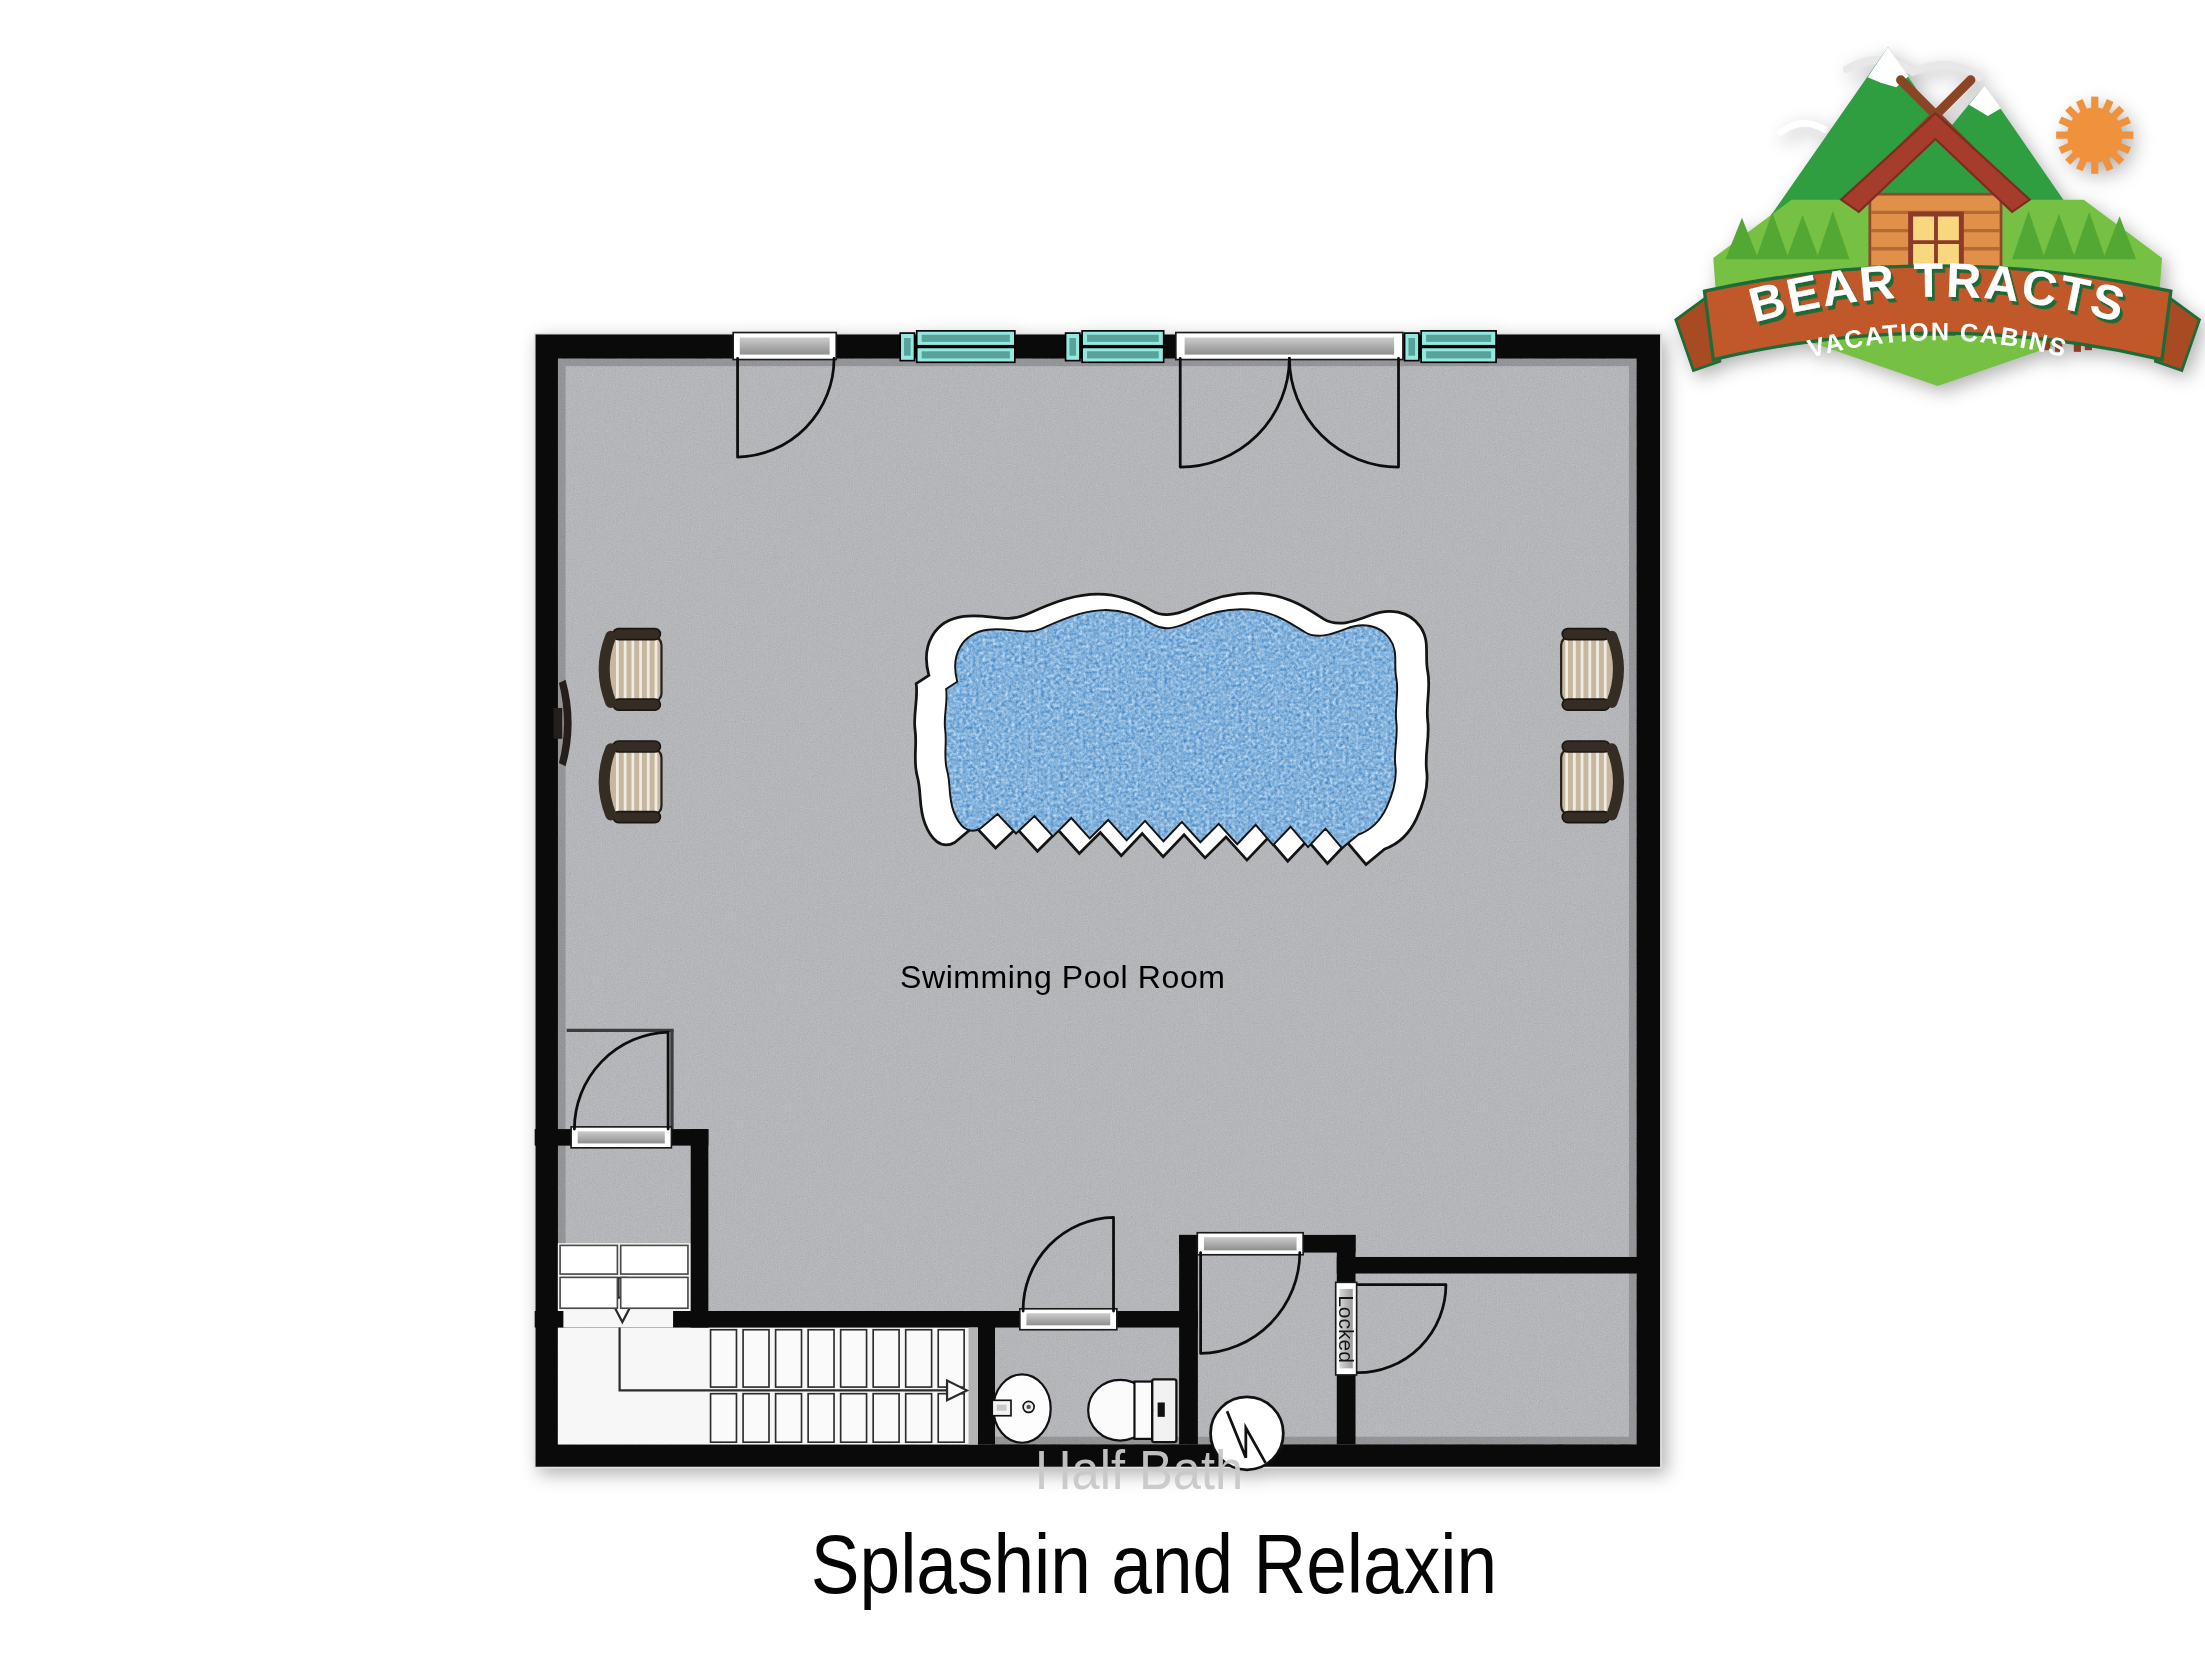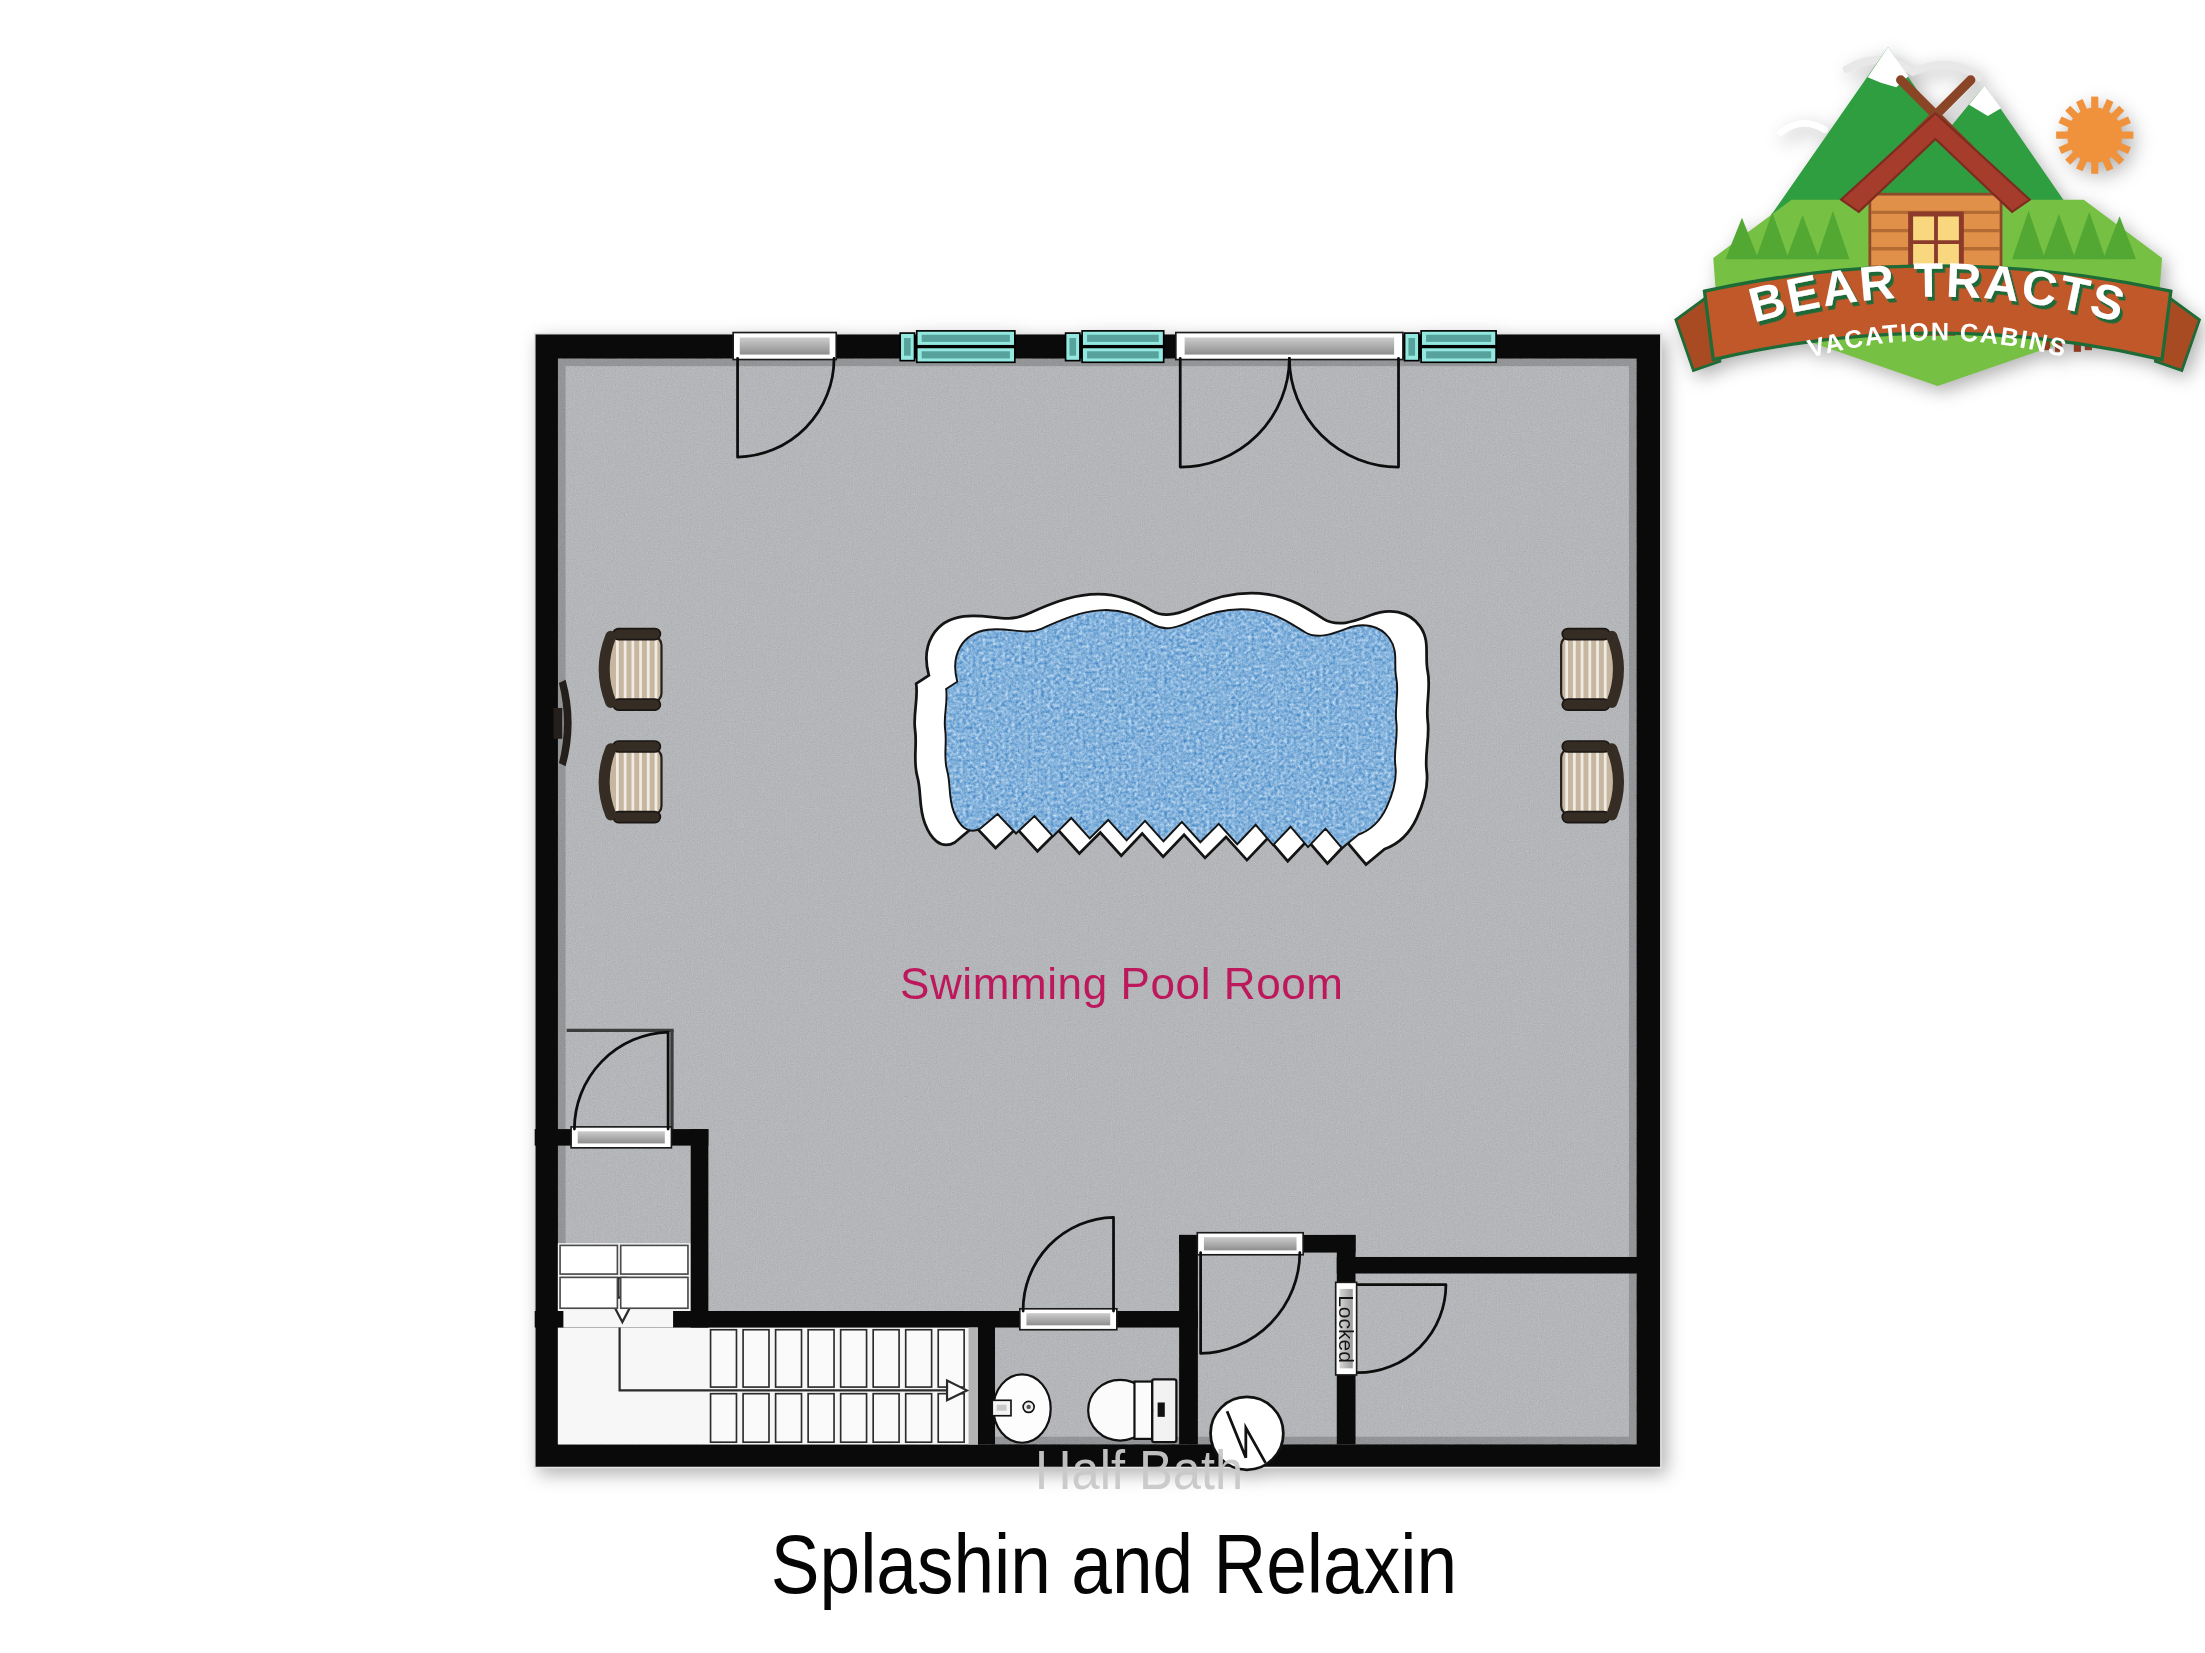--- a/index.html
+++ b/index.html
@@ -2,23 +2,23 @@
 <html style="font-size:8.8px"><head>
 <meta charset="utf-8">
 <style>
   html,body{margin:0;padding:0;width:2205px;height:1654px;background:#ffffff;overflow:hidden;
             font-family:"Liberation Sans", sans-serif;}
   #page{position:relative;width:2205px;height:1654px;background:#ffffff;}
   #plan-svg{position:absolute;left:0;top:0;filter:drop-shadow(5px 6.6px 8.8px rgba(0,0,0,0.30));}
   .lbl{position:absolute;white-space:nowrap;}
   #title{left:838px;top:230px;width:551px;text-align:center;font-size:76px;color:#050505;}
   #title span{display:inline-block;transform:scaleX(0.86);transform-origin:center;}
-  #caption{left:684px;top:1517px;width:860px;text-align:center;font-size:83px;color:#050505;}
+  #caption{left:684px;top:1517px;width:860px;text-align:right;font-size:83px;color:#050505;}
   #caption span{display:inline-block;transform:scaleX(0.88);transform-origin:center;}
-  #lbl-pool{left:900px;top:959px;font-size:44px;color:#be185d;letter-spacing:0.6px;}
+  #lbl-pool{left:900px;top:959px;font-size:32px;color:#000000;letter-spacing:0.6px;}
   #lbl-halfbath{left:1035px;top:1438px;font-size:55px;color:#c9c9c9;opacity:.95;z-index:6;}
   #lbl-halfbath span{display:inline-block;transform:scaleX(0.92);transform-origin:left;}
   #lbl-locked{left:1346px;top:1329px;font-size:21px;color:#151515;
               transform:translate(-50%,-50%) rotate(90deg);z-index:6;}
 </style>
 </head>
 <body>
 
 <div id="page">
 

